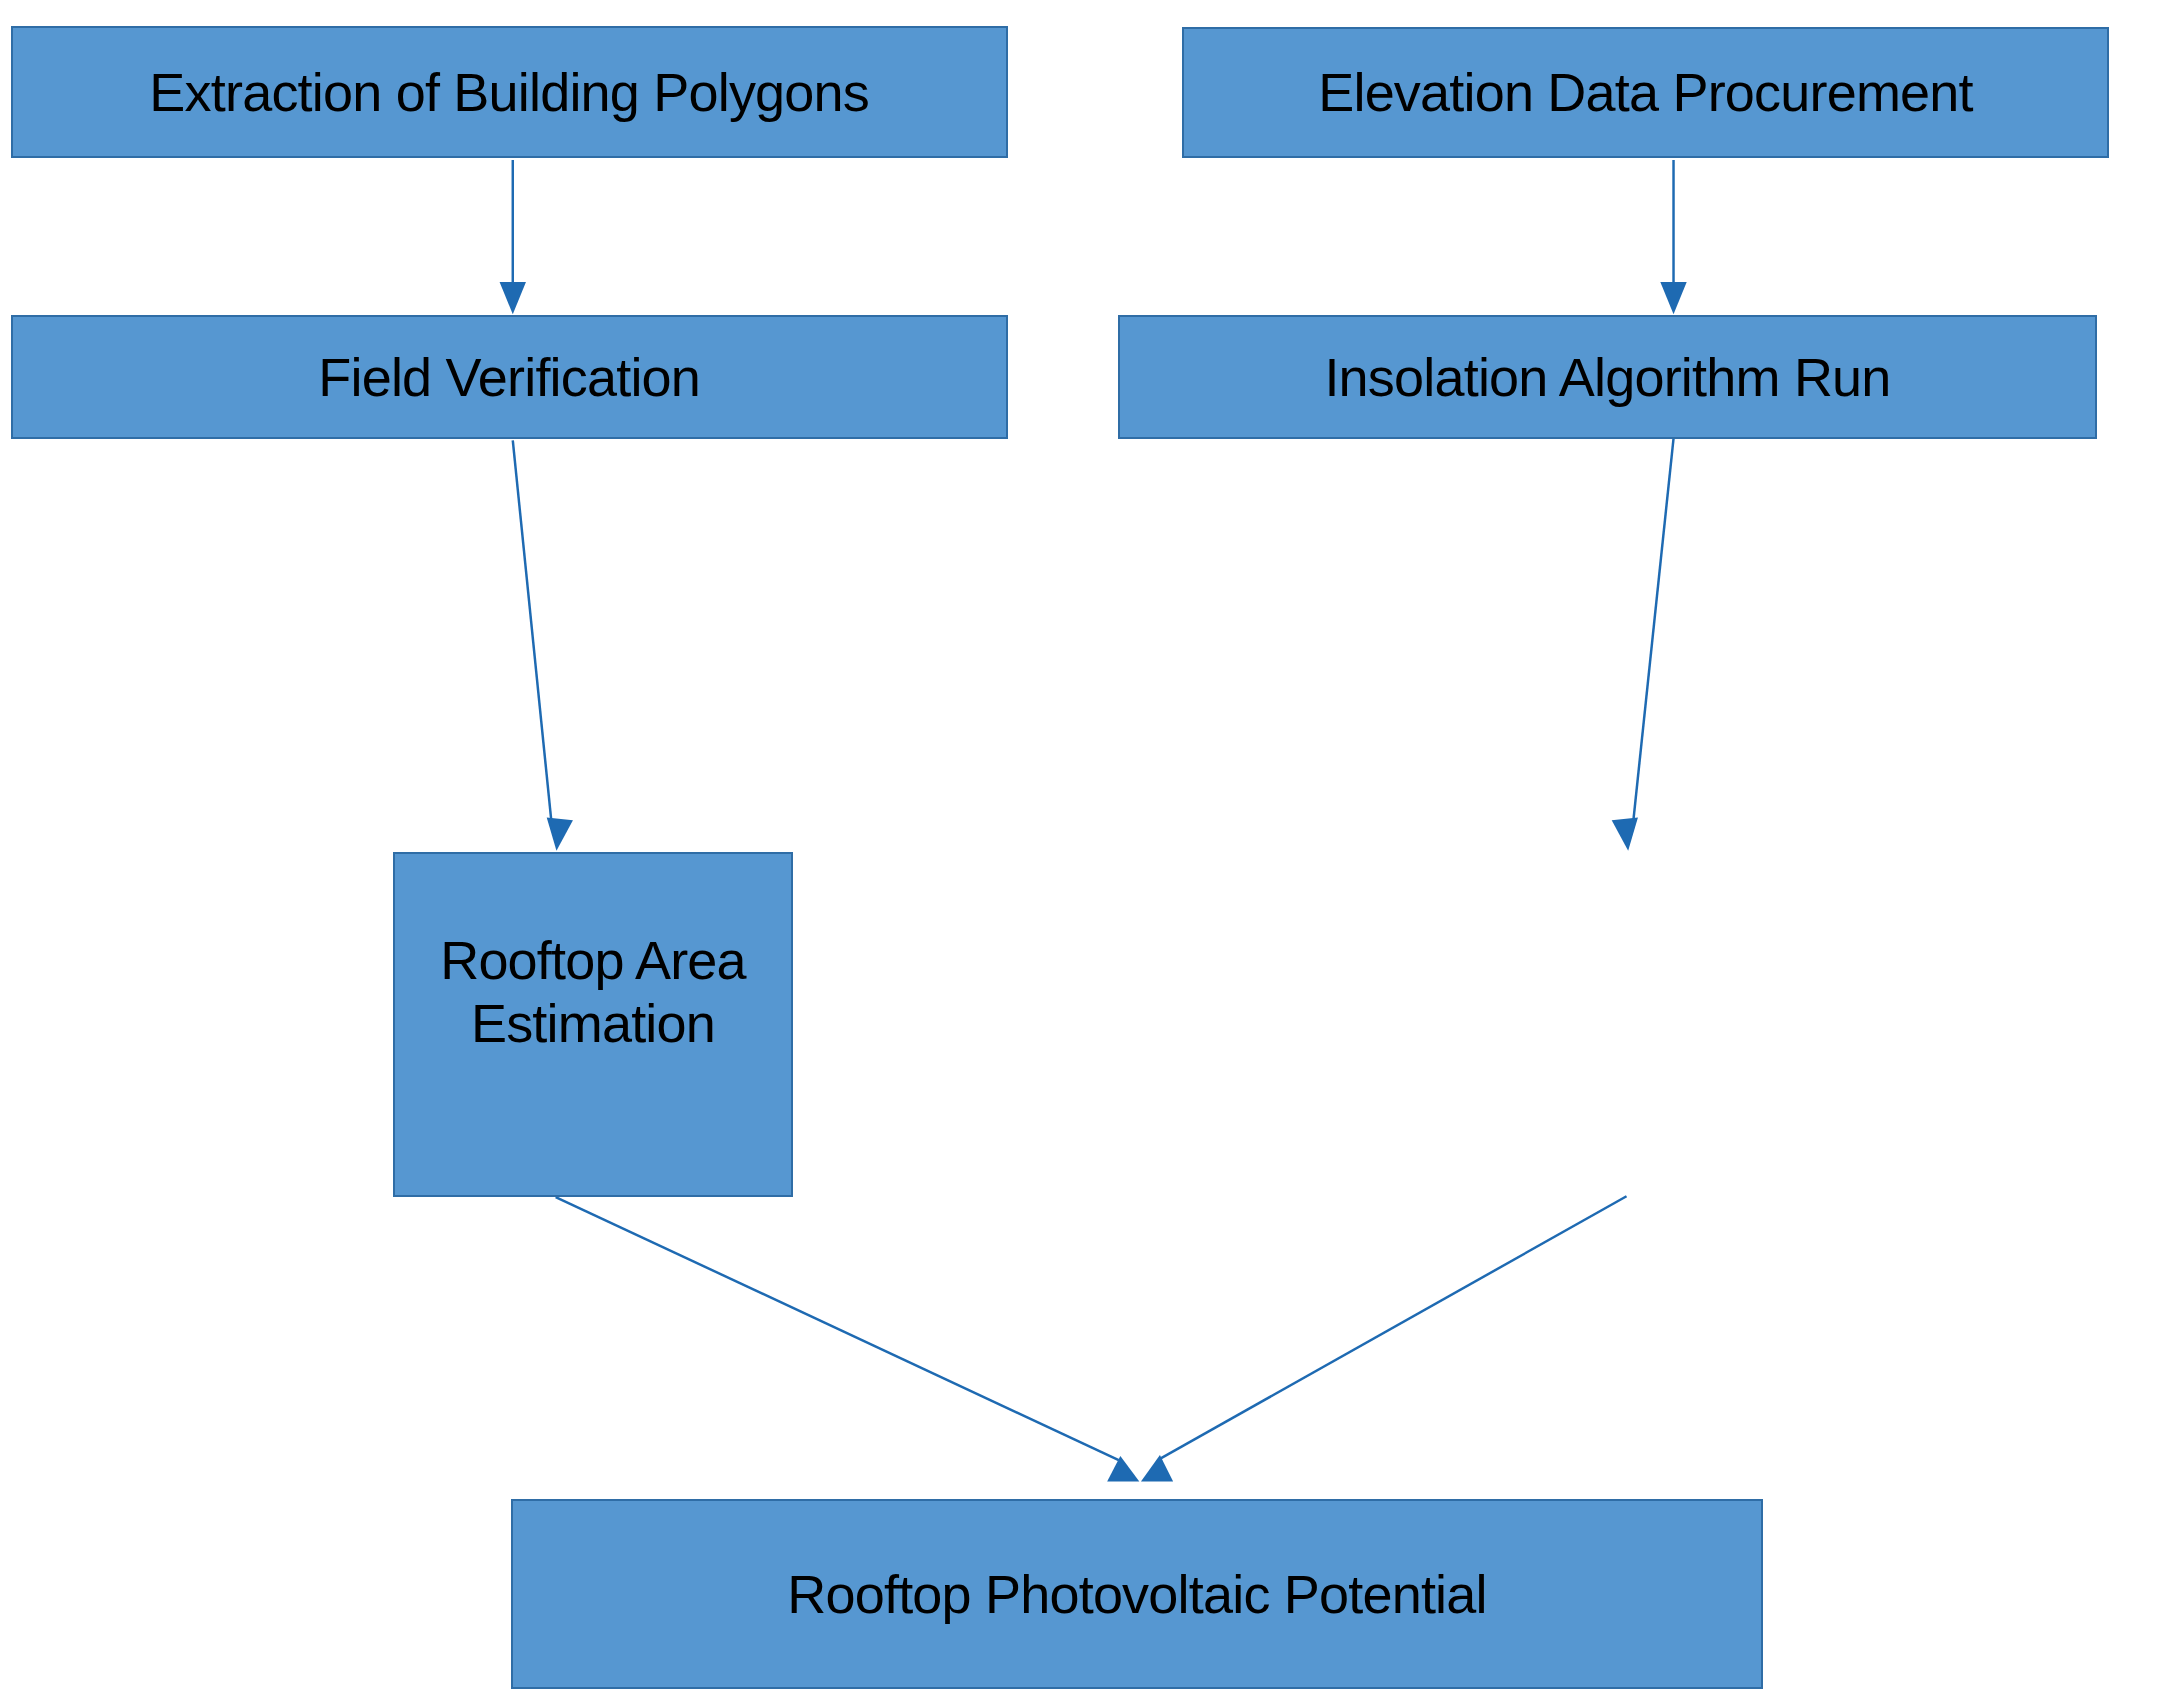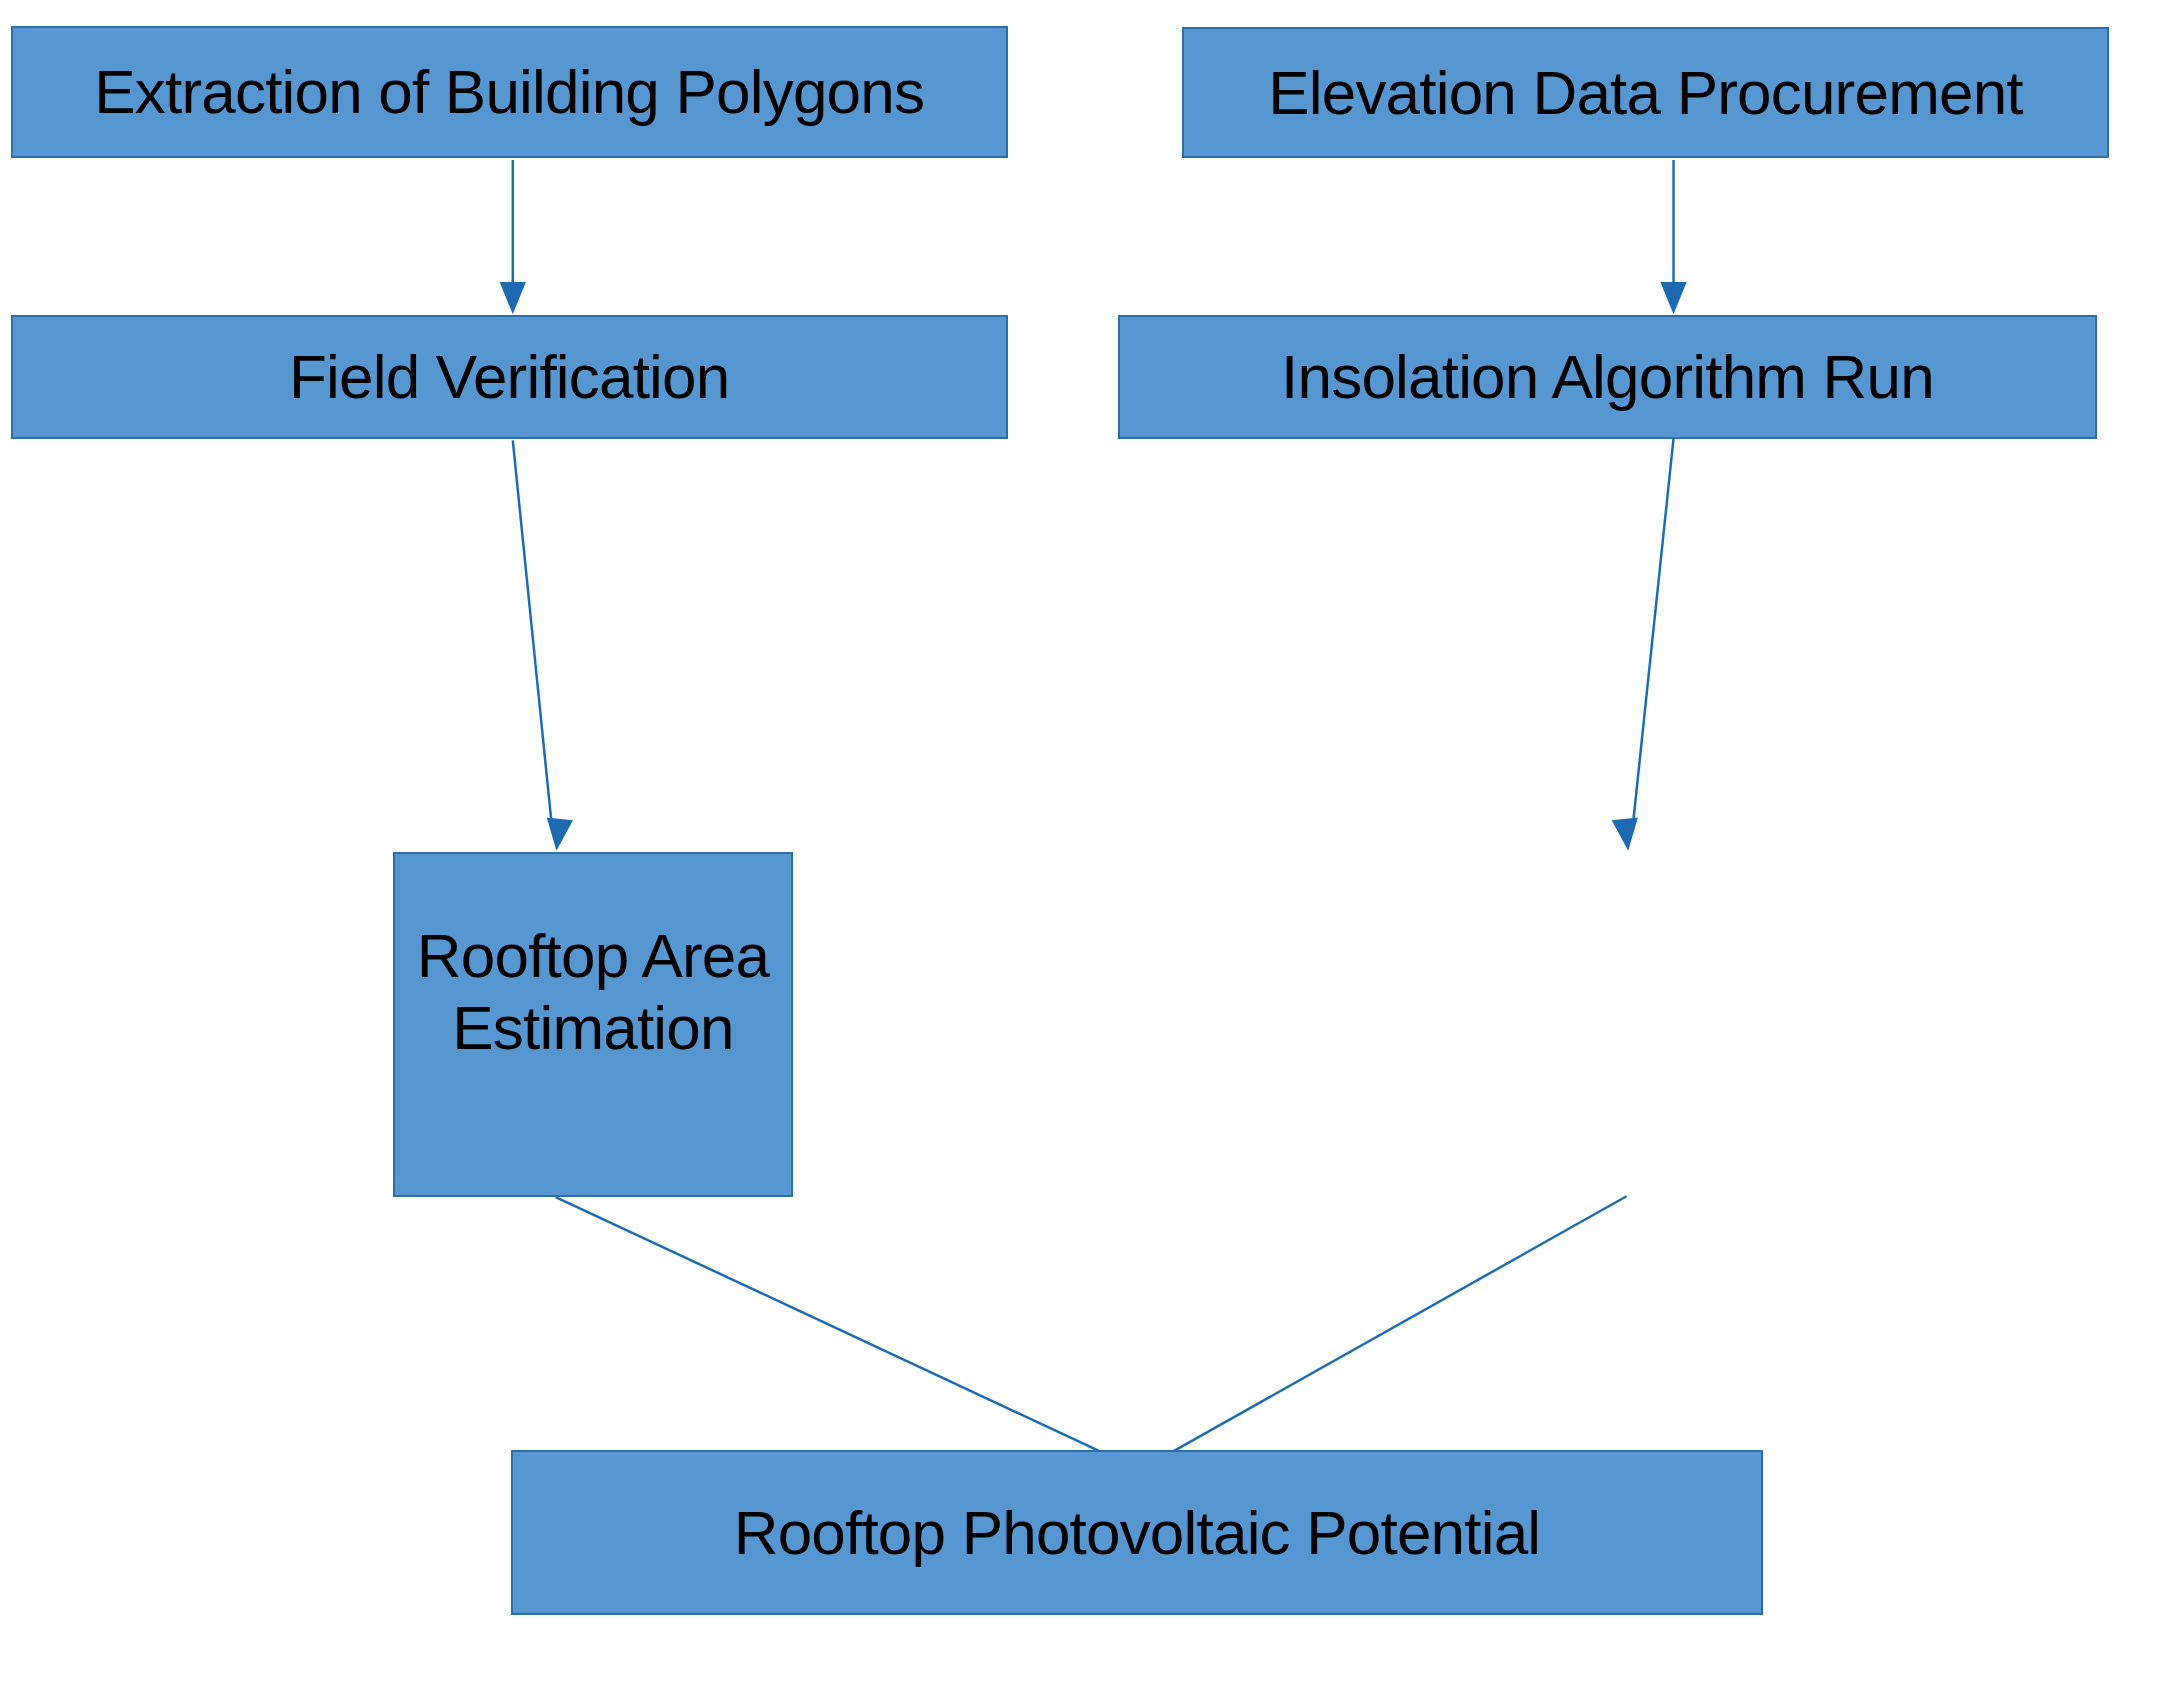--- a/index.html
+++ b/index.html
@@ -41,31 +41,31 @@
   }
   .node {
     position: absolute;
     background: var(--node-fill);
     border: 2.5px solid var(--node-border);
     display: flex;
     align-items: center;
     justify-content: center;
     text-align: center;
     color: var(--text);
-    font-size: 62px;
+    font-size: 54px;
     line-height: 1.16;
     letter-spacing: -0.8px;
   }
   .node-a { left: 10.7px;   top: 26px;   width: 997px; height: 132px; }
   .node-b { left: 1182px; top: 27px;   width: 927px; height: 131px; }
   .node-c { left: 10.7px;   top: 315px;  width: 997px; height: 124px; justify-content: center; }
   .node-d { left: 1118px; top: 315px;  width: 979px; height: 124px; }
   .node-e { left: 357px;  top: 852px; width: 400px;  height: 345px; padding: 0 16.5px 66px 16.5px; margin-left: 36px; }
   .node-f { left: 1428px; top: 852px; width: 397px;  height: 345px; padding: 0 16.5px 66px 16.5px; }
-  .node-g { left: 511px;  top: 1450px; width: 1252px; height: 165px; }
+  .node-g { left: 511px;  top: 1499px; width: 1252px; height: 190px; }
 </style>
 </head>
 <body>
 
 <div id="canvas">
 
   <svg id="arrows" viewBox="0 0 2648 2062" xmlns="http://www.w3.org/2000/svg">
 
     <path class="edge" d="M622,194 L622,346"></path>
     <polygon class="arrowhead" points="0,0 -16,-39 16,-39" transform="translate(622,381)"></polygon>

